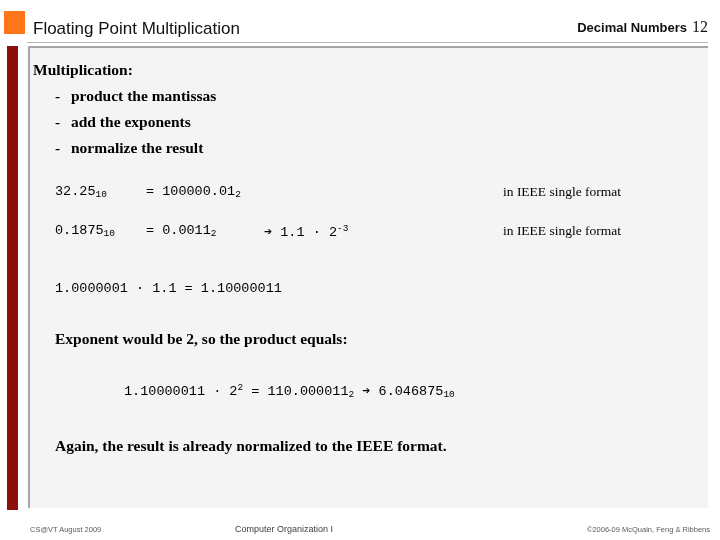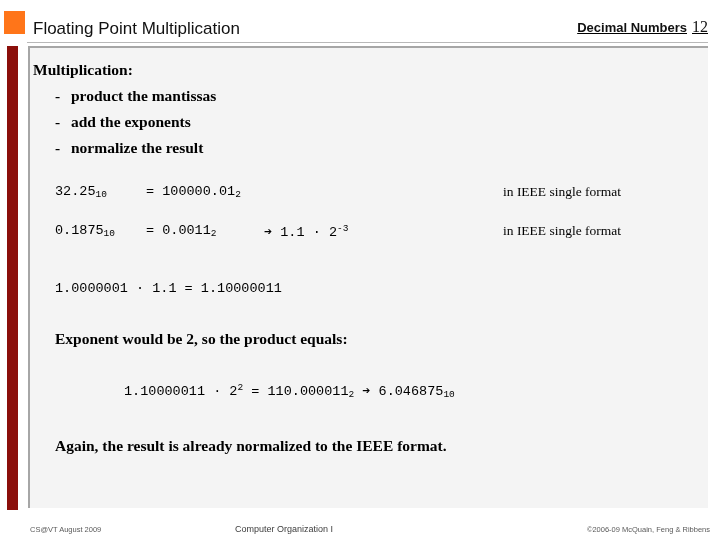--- a/index.html
+++ b/index.html
@@ -35,21 +35,20 @@
     color: #111111;
     letter-spacing: 0px;
     white-space: nowrap;
     margin-top: 8px;
   }
   #header-right {
     position: absolute;
     right: 12px; top: 18px;
     white-space: nowrap;
     text-align: right;
-    text-decoration: underline;
   }
   #header-topic {
     font-family: "Liberation Sans", sans-serif;
     font-size: 13px;
     font-weight: bold;
     color: #111111;
   }
   #slide-number {
     font-family: "Liberation Serif", serif;
     font-size: 16px;

